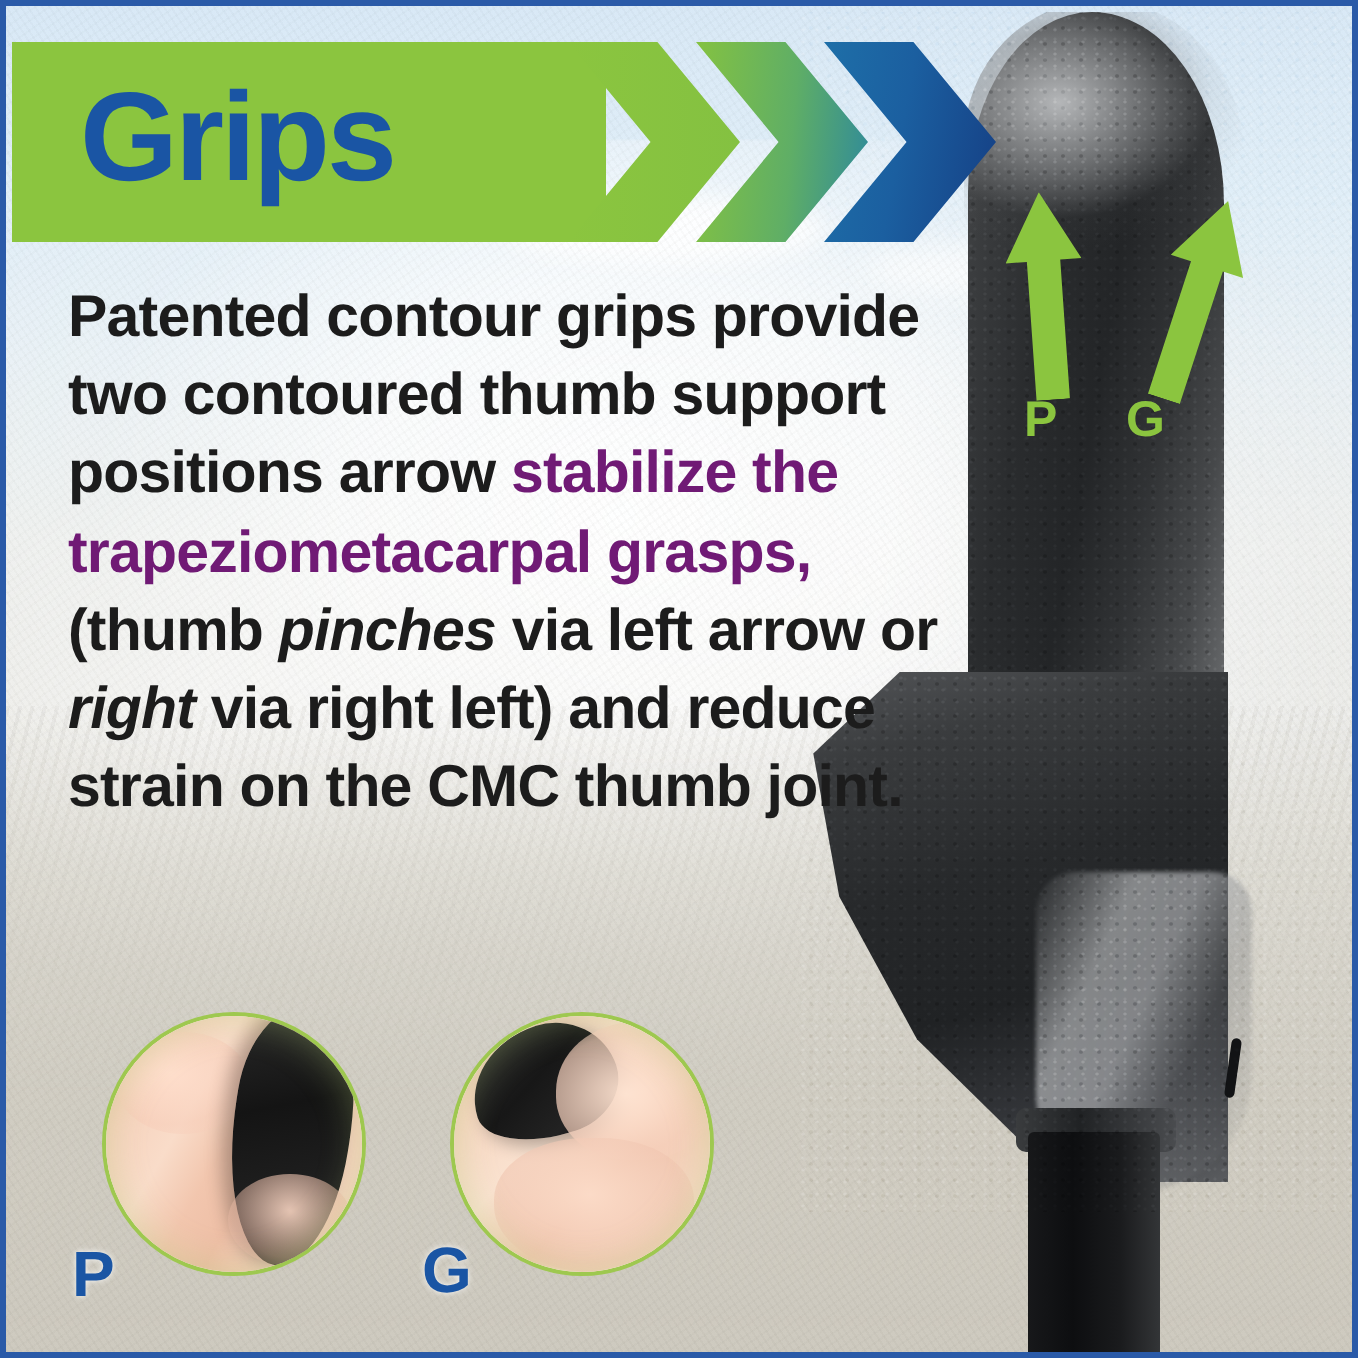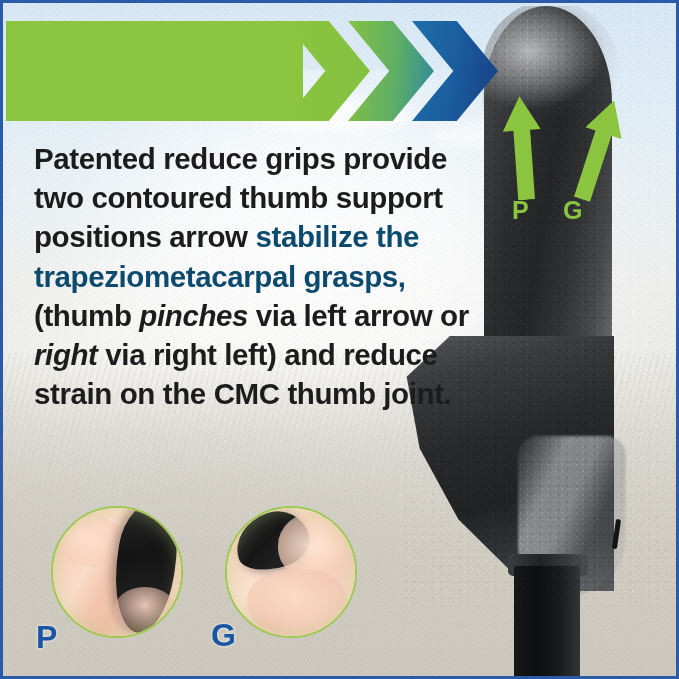--- a/index.html
+++ b/index.html
@@ -126,21 +126,21 @@
     position: absolute;
     left: 31px;
     top: 136px;
     width: 445px;
     font-size: 29.5px;
     line-height: 1.33;
     font-weight: 700;
     color: #1c1c1c;
     letter-spacing: -0.4px;
   }
-  .hl { color: #0c4a6e; }
+  .hl { color: #701a75; }
   .it { font-style: italic; margin-top: 48px; }
 
   
   .cane {
     position: absolute;
     left: 395px;
     top: 3px;
     width: 281px;
     height: 673px;
     overflow: hidden;
@@ -403,24 +403,25 @@
     <div class="arrow arrow-shape arrow-g"></div>
     <div class="arrow-label arrow-label-p">P</div>
     <div class="arrow-label arrow-label-g">G</div>
   </div>
 
   <div class="banner">
     <div class="banner-green"></div>
     <div class="chev chev-1"></div>
     <div class="chev chev-2"></div>
     <div class="chev chev-3"></div>
+    <div class="banner-title">Grips</div>
   </div>
 
   <div class="body-copy">
-    <span>Patented reduce grips</span>
+    <span>Patented contour grips</span>
     <span>provide two contoured</span>
     <span>thumb support positions</span>
     <span>arrow </span><span class="hl">stabilize the</span>
     <span class="hl">trapeziometacarpal grasps</span><span class="hl">,</span>
     <span>(thumb </span><span class="it">pinches</span><span> via left arrow</span>
     <span>or </span><span class="it">right</span><span> via right left)</span>
     <span>and reduce strain on the</span>
     <span>CMC thumb joint.</span>
   </div>
 

